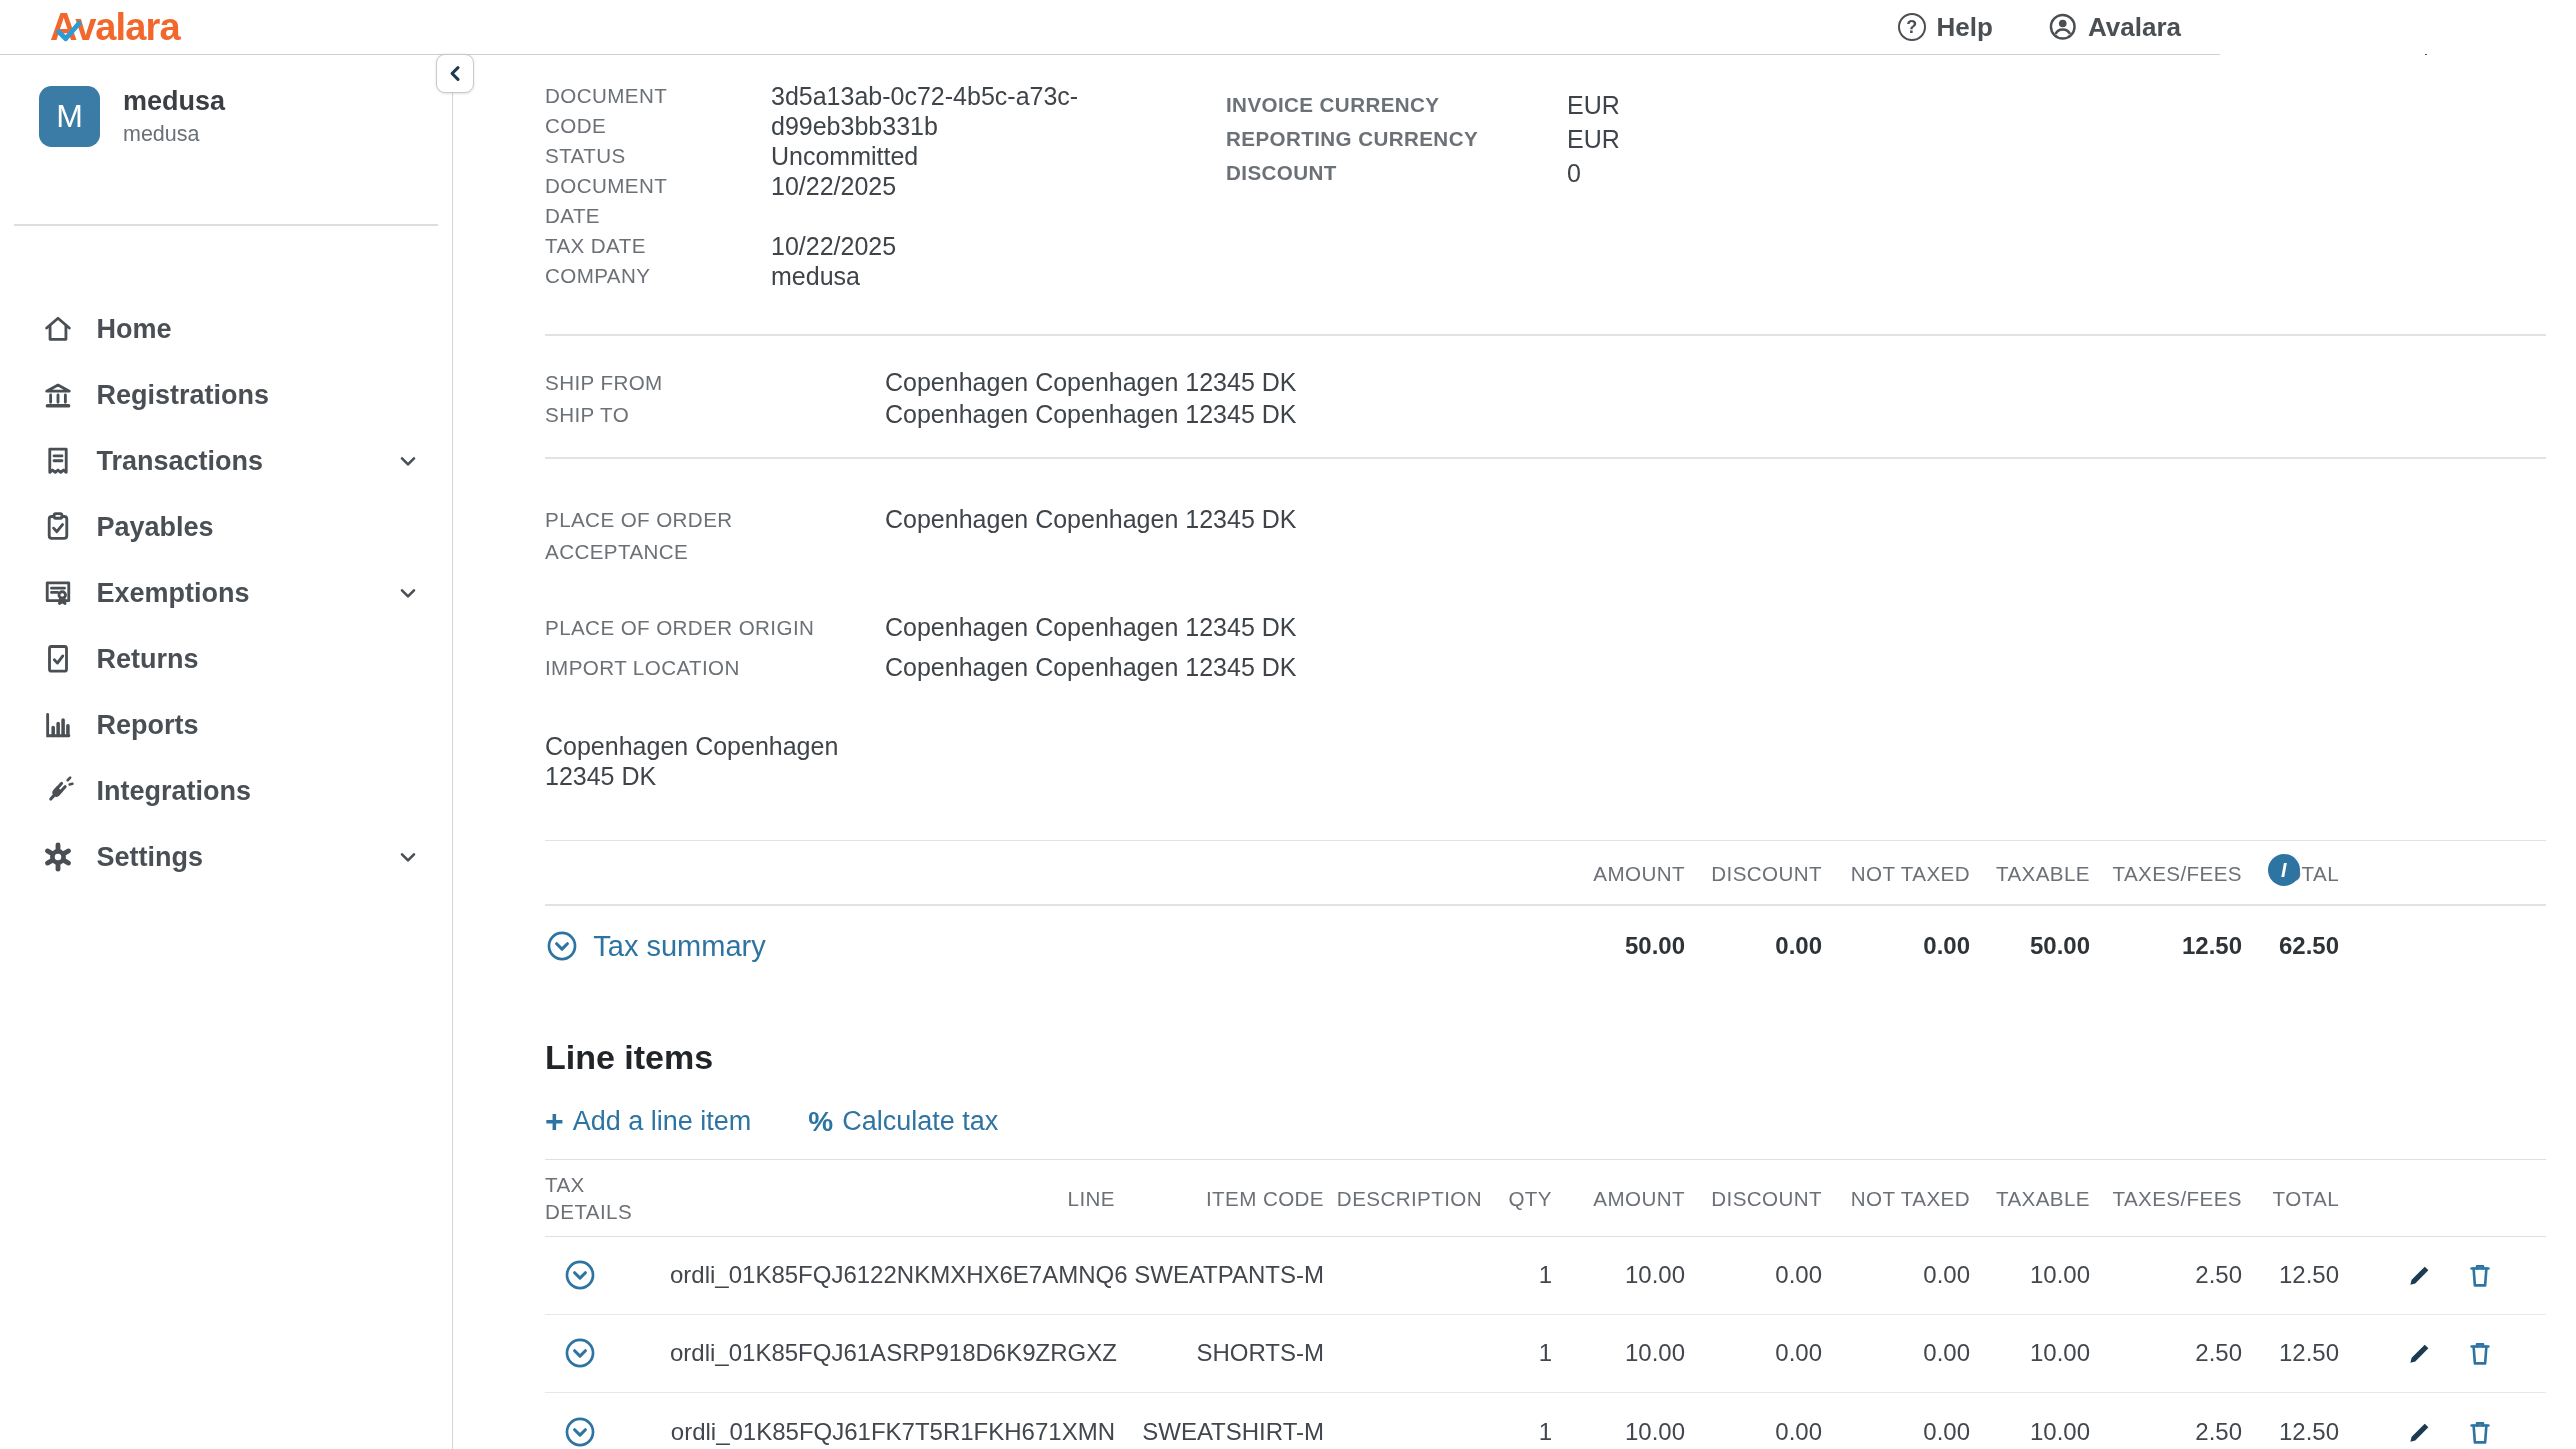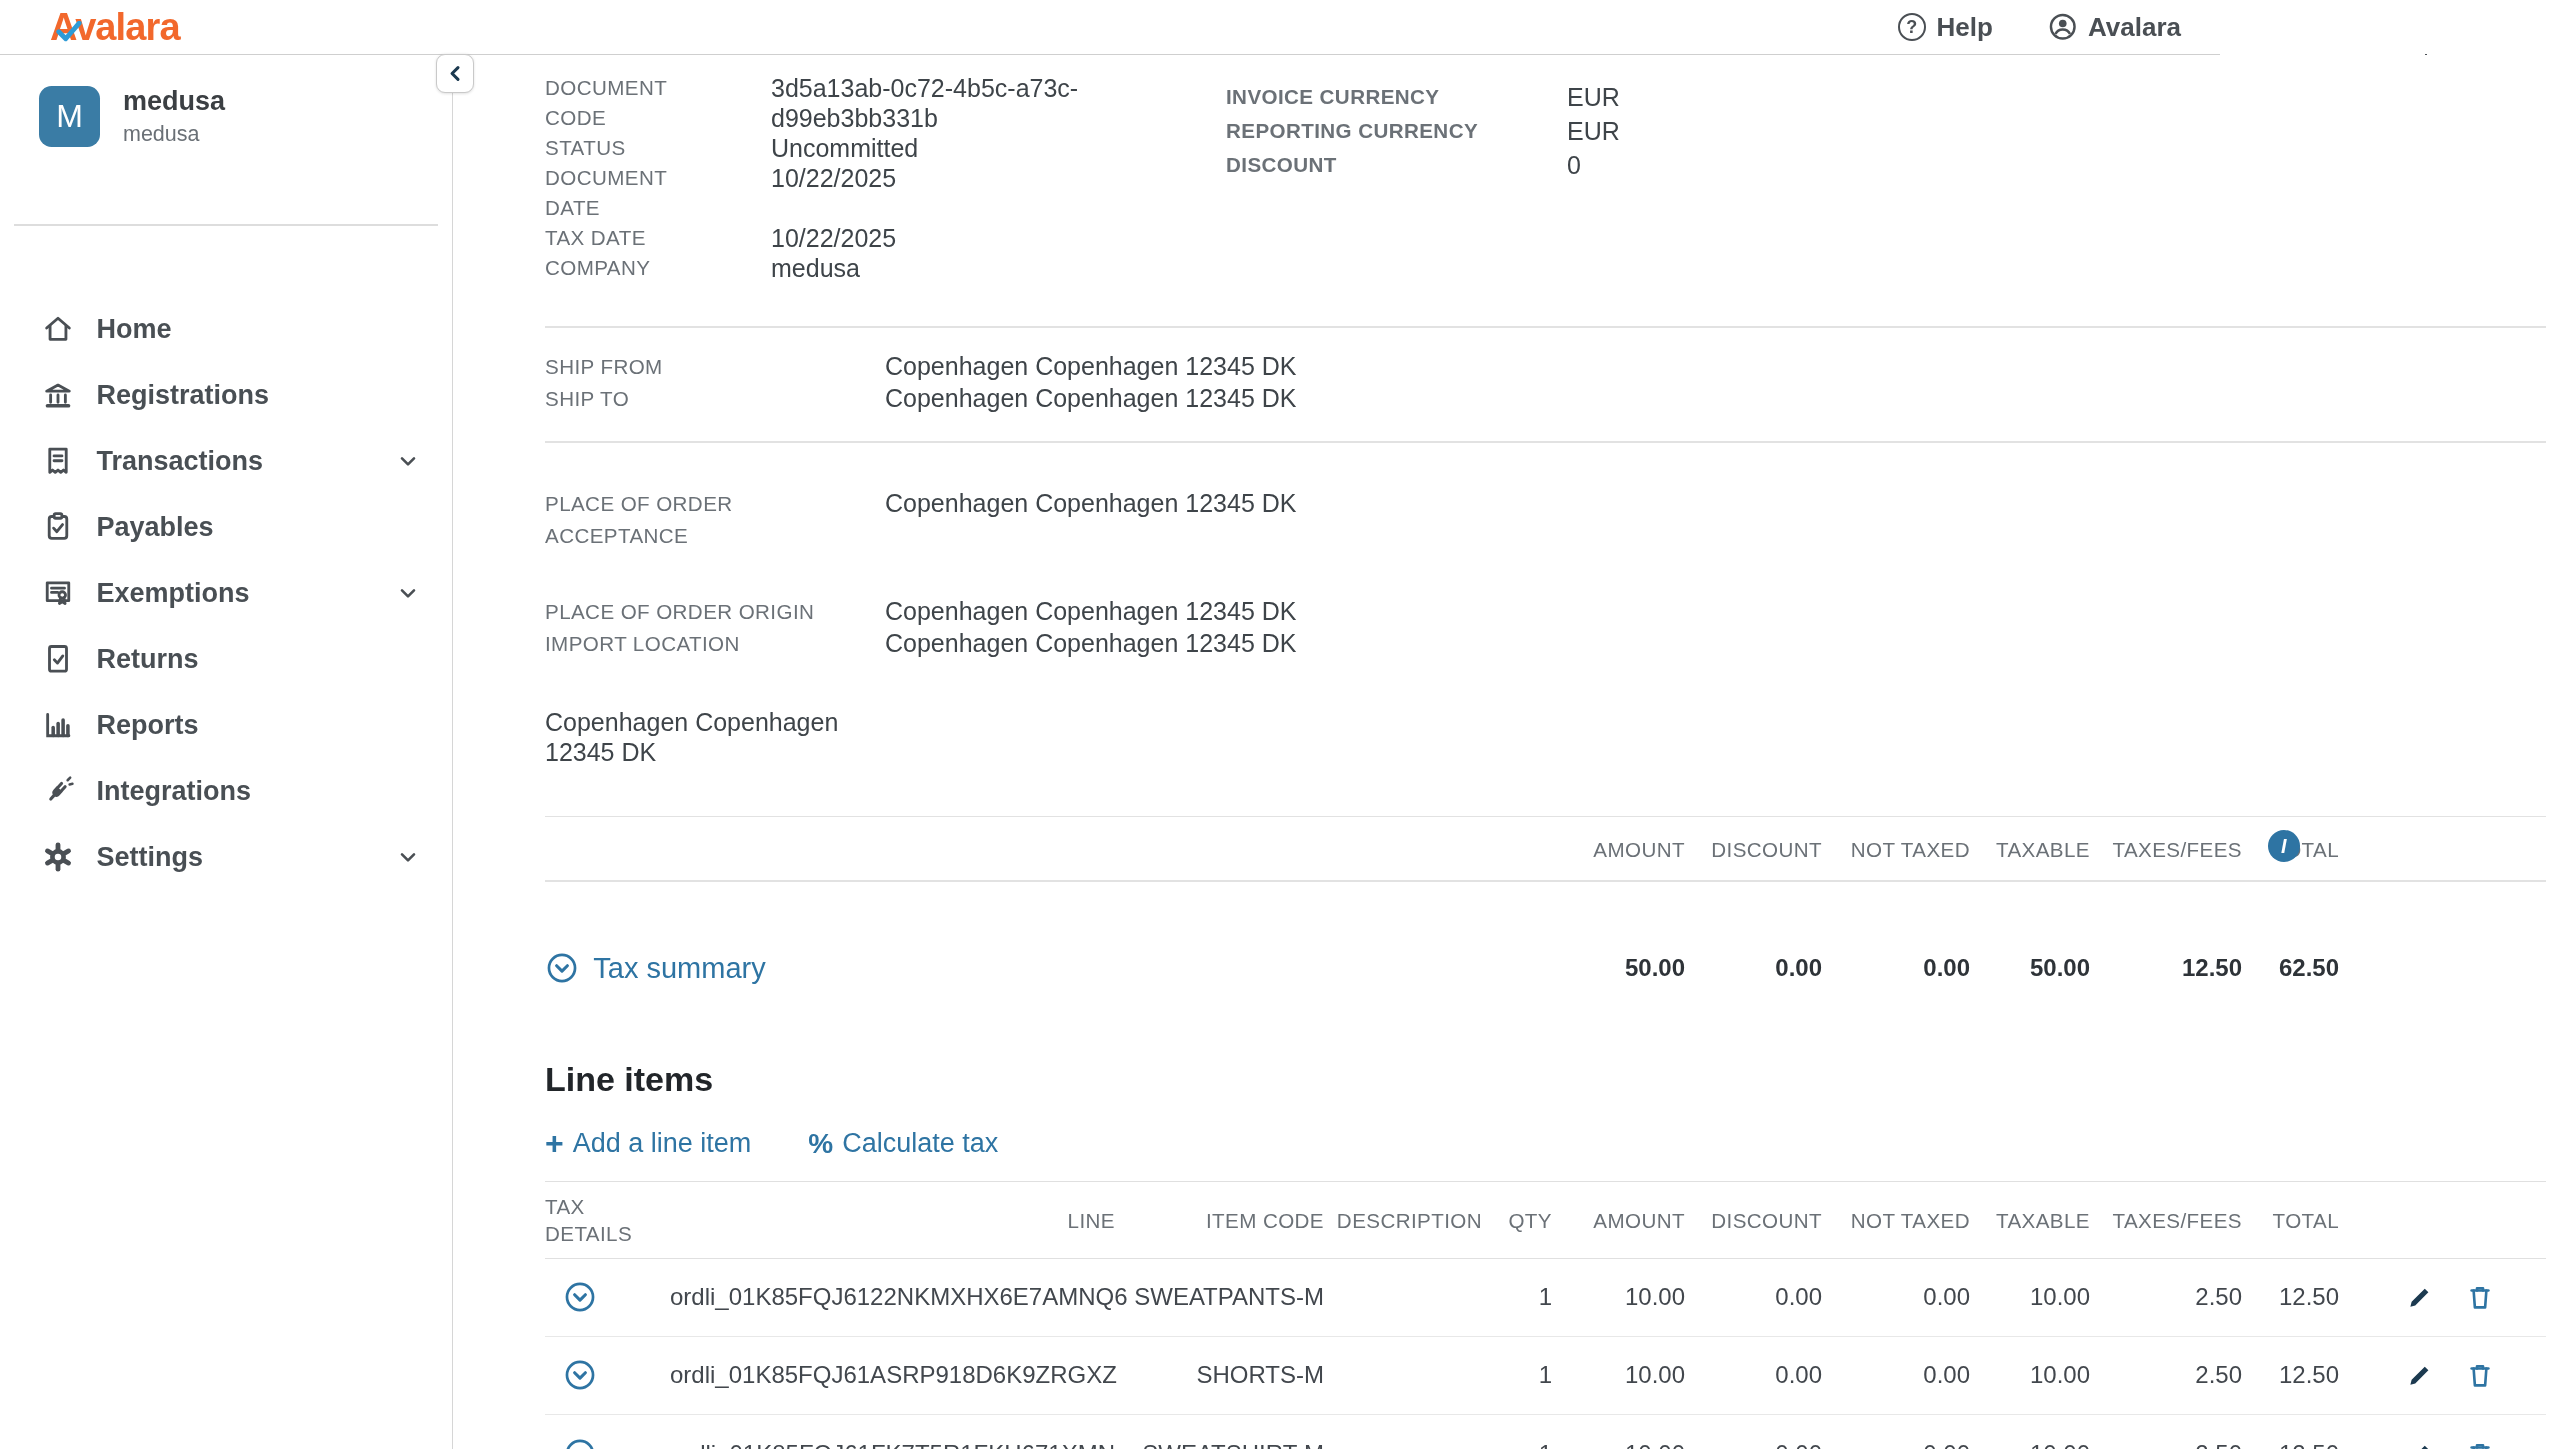--- a/index.html
+++ b/index.html
@@ -44,21 +44,21 @@
             cursor:pointer; color:#494f54; }
   .nav .nav-label { font-size:27px; font-weight:600; }
   .nav .spacer { flex:1; }
   .nav svg.mi { flex:0 0 auto; }
 
   
   .main { position:absolute; left:455px; top:55px; width:2121px; height:1394px;
           padding:0 30px 0 90px; background:#fff; }
   .divider { height:1.8px; background:#e2e2e2; }
 
-  .dl { display:grid; }
+  .dl { display:grid;margin-top:8px; }
   .dl .lab { font-size:20.6px; letter-spacing:0.4px; color:#6b7177; text-transform:uppercase;
              padding-right:63px; line-height:32px; }
   .dl .val { font-size:25px; color:#3e4449; line-height:30px; }
 
   .doc-wrap { position:relative; padding-top:18px; }
   .doc-grid { display:grid; grid-template-columns:226px 1fr; row-gap:0; }
   .doc-grid .lab { line-height:30px; }
   .doc-grid .val { width:322px; overflow-wrap:break-word; }
   .cur-block { position:absolute; left:681px; top:25px; display:grid;
                grid-template-columns:341px 1fr; }
@@ -76,21 +76,21 @@
         text-align:right; white-space:nowrap; line-height:27px; }
   .th.left { text-align:left; white-space:normal; }
   .td { font-size:24px; color:#42474d; text-align:right; white-space:nowrap; }
   .td.strong { font-weight:700; color:#2e3338; }
   .th-total { position:relative; }
   .info-badge { position:absolute; right:39px; top:-6.3px; width:32px; height:32px; border-radius:50%;
                 background:#2e74a3; color:#fff; display:flex; align-items:center; justify-content:center;
                 font-size:19.7px; font-weight:700; font-style:italic; cursor:pointer; }
 
   .sum-head { padding:19px 0 17px 0; }
-  .sum-row  { padding:23px 0 27px 0;margin-top:46px; }
+  .sum-row  { padding:23px 0 27px 0; }
   .tax-link { display:flex; align-items:center; gap:14.3px; color:#2e74a3; font-size:29px;
               cursor:pointer; width:fit-content; }
 
   .h-line-items { font-size:34px; font-weight:700; color:#212529; margin-top:48px; }
   .btn-row { display:flex; align-items:center; gap:57px; margin-top:29px; }
   .blue-btn { display:flex; align-items:center; gap:9px; color:#2e74a3; font-size:27px; cursor:pointer; }
   .blue-btn .plus { font-size:32px; font-weight:700; line-height:27px; }
   .blue-btn .pct  { font-size:28px; font-weight:700; line-height:27px; }
 
   .li-head { margin-top:21.5px; border-top:1.8px solid #e0e0e0; border-bottom:1.8px solid #e0e0e0;

